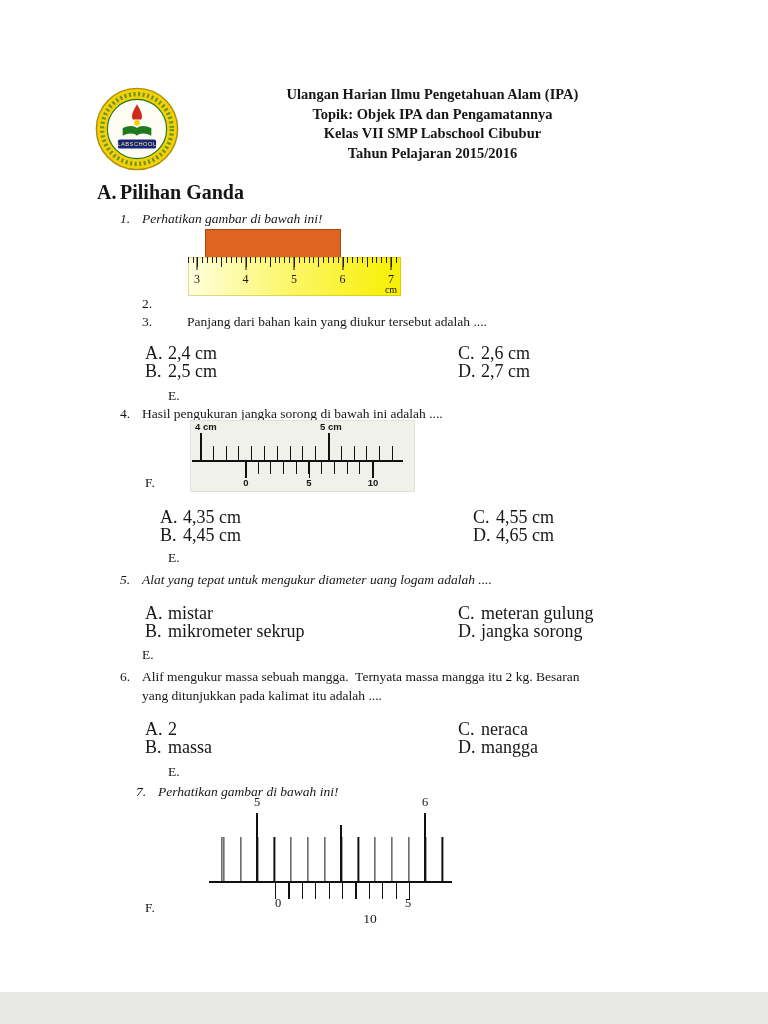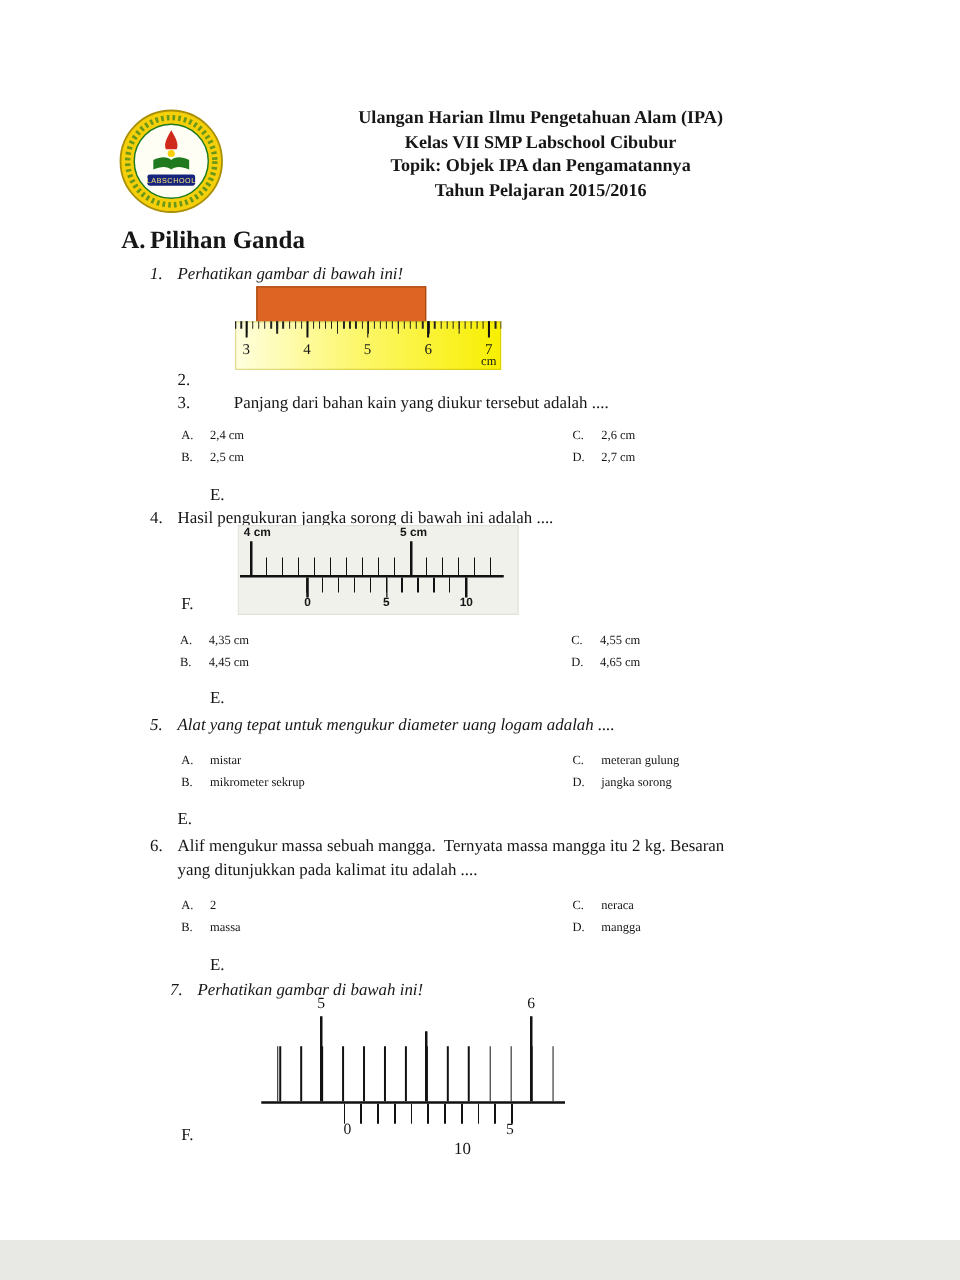--- a/index.html
+++ b/index.html
@@ -26,27 +26,27 @@
 
   .p-q1 { position: absolute; left: 120px; top: 210px; }
   .p-q2 { position: absolute; left: 142px; top: 295px; }
   .p-q3 { position: absolute; left: 142px; top: 313px; }
   .p-q4 { position: absolute; left: 120px; top: 405px; }
   .p-q5 { position: absolute; left: 120px; top: 571px; font-style: italic; }
   .p-q6 { position: absolute; left: 120px; top: 668px; }
   .p-q7 { position: absolute; left: 136px; top: 783px; }
 
   
-  .opts { position: absolute; font-size: 10px; width: 470px; }
+  .opts { position: absolute; font-size: 18px; width: 470px; }
   .opt-row { position: relative; height: 17.6px; }
   .opt { display: inline-block; }
   .opt2 { position: absolute; left: 313px; top: 0; }
   .olabel { display: inline-block; width: 23px; }
   .p-q3opts { left: 145px; top: 343px; }
-  .p-q4opts { left: 144px; top: 507px; }
+  .p-q4opts { left: 160px; top: 507px; }
   .p-q5opts { left: 145px; top: 603px; }
   .p-q6opts { left: 145px; top: 719px; }
 
   .stray { position: absolute; font-size: 13.5px; }
   .p-q3e { left: 168px; top: 388px; }
   .p-q4f { left: 145px; top: 475px; }
   .p-q4e { left: 168px; top: 550px; }
   .p-q5e { left: 142px; top: 647px; }
   .p-q6e { left: 168px; top: 764px; }
   .p-q7f { left: 145px; top: 900px; }
@@ -114,22 +114,22 @@
       <path d="M45 19 C41 26 38.5 30.5 40.5 35 L49.5 35 C51.5 30.5 49 26 45 19 Z" fill="#cf2a1b"></path>
       <circle cx="45" cy="38.5" r="3" fill="#f4cf0a"></circle>
       <path d="M30 44 C36 41 42 41 45 44 C48 41 54 41 60 44 L60 52 C54 49 48 49 45 52 C42 49 36 49 30 52 Z" fill="#1f7a1f"></path>
       <rect x="25" y="56" width="40" height="9.5" rx="2" fill="#16247e"></rect>
       <text x="45" y="63" text-anchor="middle" font-size="6" fill="#ffe873" font-family="Liberation Sans, sans-serif" letter-spacing="0.5">LABSCHOOL</text>
     </svg>
   </div>
 
   <div class="p-title">
     <div>Ulangan Harian Ilmu Pengetahuan Alam (IPA)</div>
+    <div>Topik: Objek IPA dan Pengamatannya</div>
     <div>Kelas VII SMP Labschool Cibubur</div>
-    <div>Topik: Objek IPA dan Pengamatannya</div>
     <div>Tahun Pelajaran 2015/2016</div>
   </div>
 
   <div class="p-seca">
     <span class="sec-label">A.</span><span>Pilihan Ganda</span>
   </div>
 
   <div class="p-q1 q italic">
     <span class="qnum">1.</span><span class="qtext">Perhatikan gambar di bawah ini!</span>
   </div>

